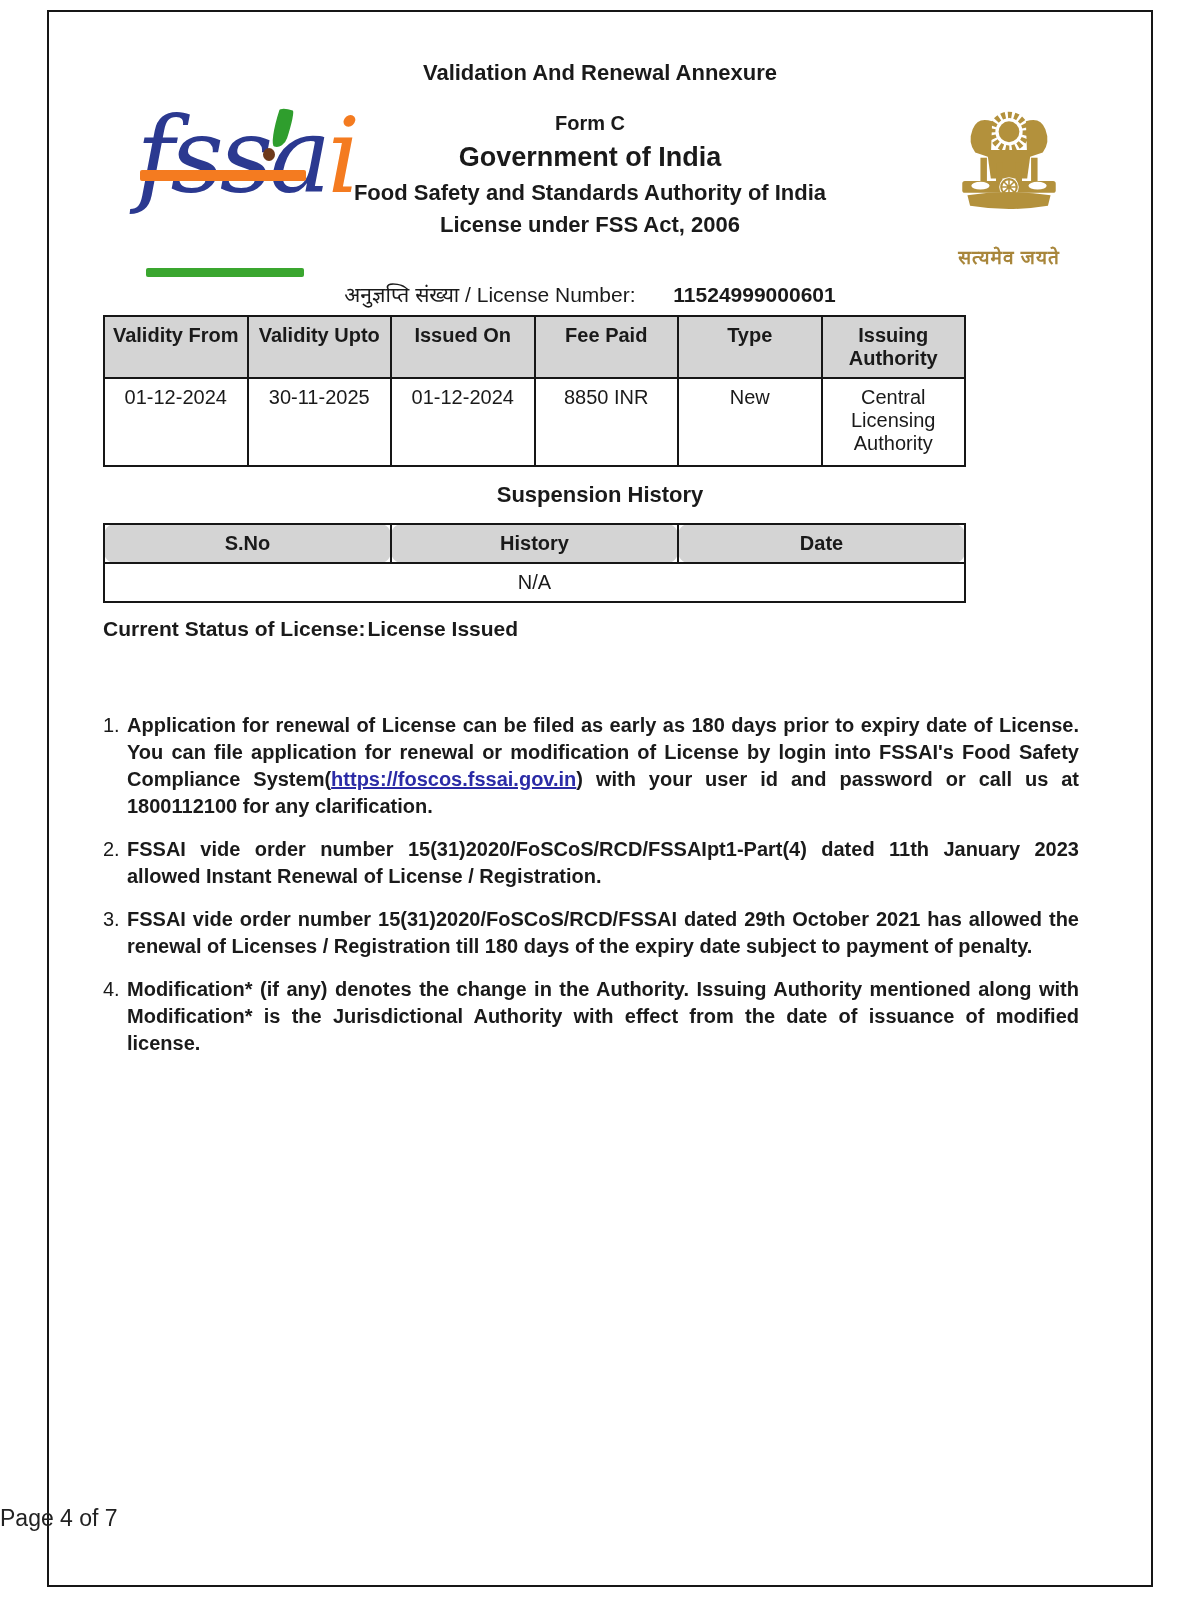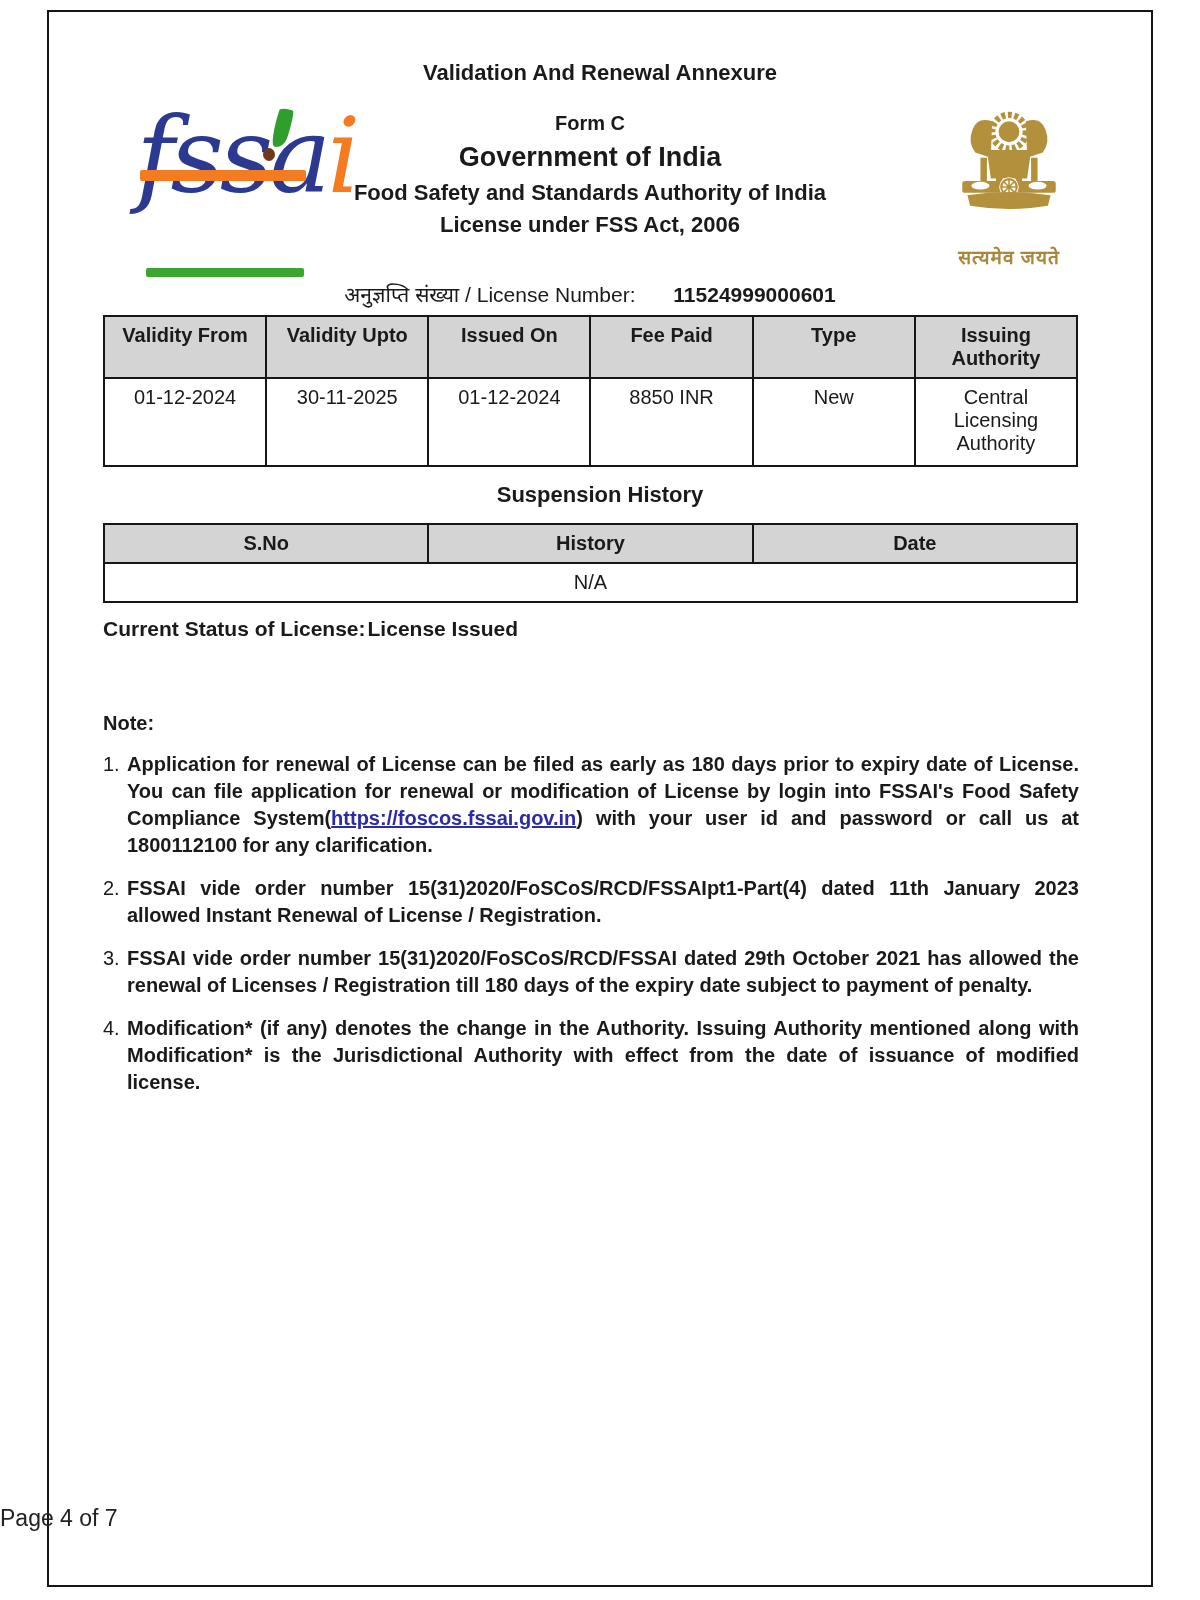--- a/index.html
+++ b/index.html
@@ -72,37 +72,37 @@
     margin-top:-2px; letter-spacing:1px;
   }
   
   .license-line {
     position:absolute; top:280px; left:0; width:1180px;
     text-align:center; font-size:21px;
   }
   .license-number { font-weight:bold; margin-left:32px; }
   
   table.doc-table {
-    position:absolute; left:103px; width:975px;
+    position:absolute; left:103px; width:863px;
     border-collapse:collapse; table-layout:fixed;
     font-size:20px;
   }
   table.doc-table th, table.doc-table td {
     border:2px solid #161616; text-align:center;
     padding:7px 6px; vertical-align:top;
   }
   table.doc-table th { background:#d4d4d4; font-weight:bold; }
   .validity-table { top:315px; }
   .validity-table td { height:88px; }
   .suspension-title {
     position:absolute; top:482px; left:0; width:1180px;
     text-align:center; font-size:22px; font-weight:bold;padding-left:20px;
   }
   .suspension-table { top:523px; }
-  .suspension-table th { padding:5px 6px; }
+  .suspension-table th { padding:5px 6px;border-radius:11px; }
   .suspension-table td { padding:4px 6px; }
   
   .status-line {
     position:absolute; left:103px; top:617px; font-size:21px;
   }
   .status-label { font-weight:bold; }
   .status-value { font-weight:bold; margin-left:2px; }
   
   .notes {
     position:absolute; left:103px; top:712px; width:976px;
@@ -218,21 +218,20 @@
       <td colspan="3">N/A</td>
     </tr>
   </tbody>
 </table>
 
 <div class="status-line">
   <span class="status-label">Current Status of License:</span><span class="status-value">License Issued</span>
 </div>
 
 <div class="notes">
-  <div class="note-heading">Note:</div>
 
   <div class="note-item">
     <span class="note-num">1.</span>
     <div class="note-text"><span>Application for renewal of License can be filed as early as 180 days prior to expiry date of License. You can file application for renewal or modification of License by login into FSSAI's Food Safety Compliance System(</span><a class="note-link">https://foscos.fssai.gov.in</a><span>) with your user id and password or call us at 1800112100 for any clarification.</span></div>
   </div>
 
   <div class="note-item">
     <span class="note-num">2.</span>
     <div class="note-text">FSSAI vide order number 15(31)2020/FoSCoS/RCD/FSSAIpt1-Part(4) dated 11th January 2023 allowed Instant Renewal of License / Registration.</div>
   </div>

